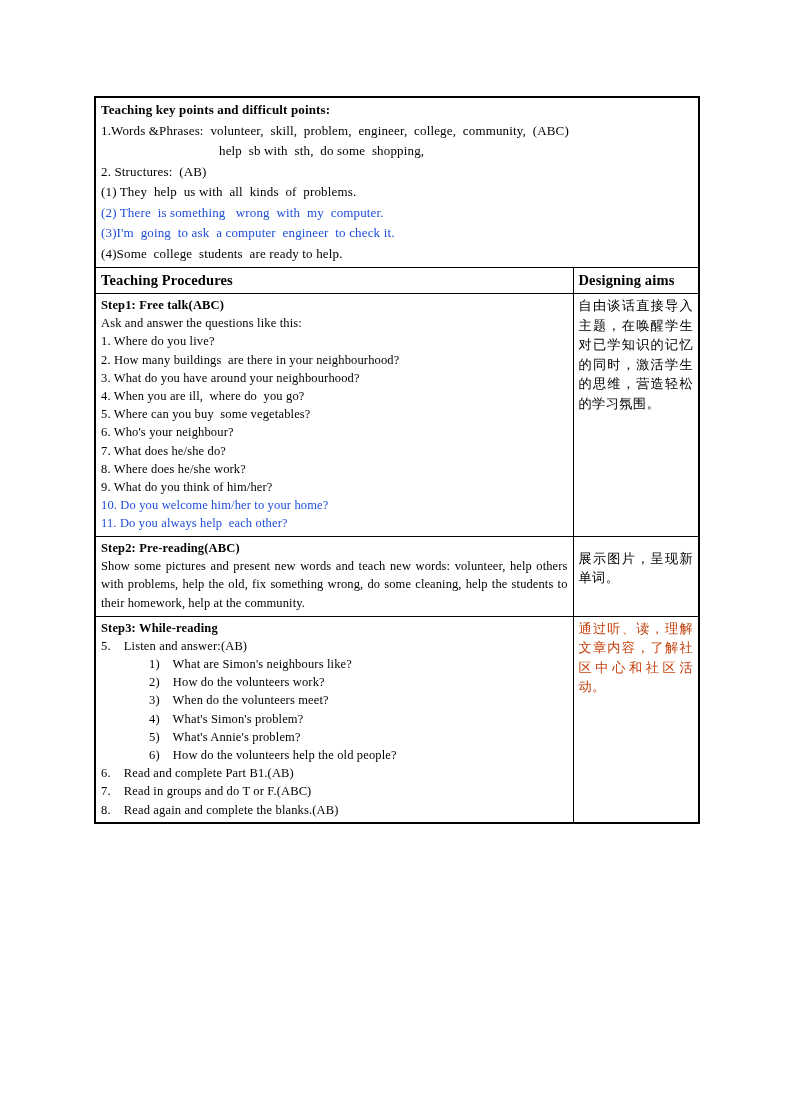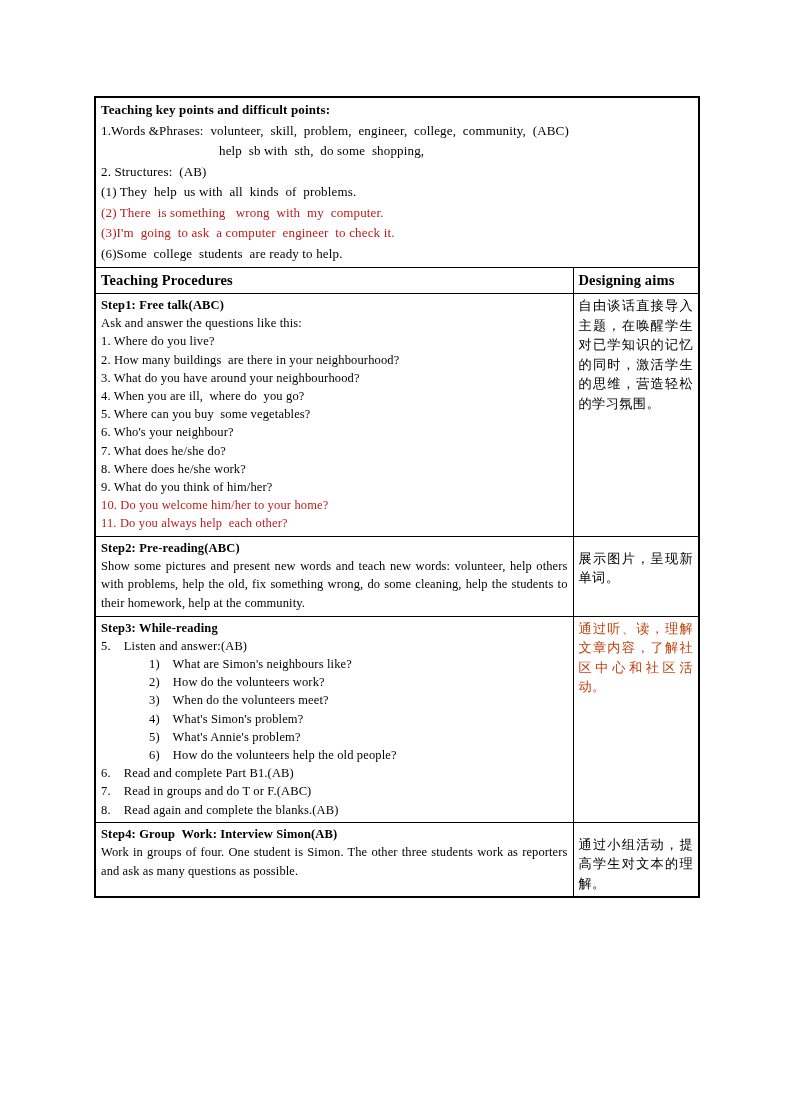--- a/index.html
+++ b/index.html
@@ -39,21 +39,21 @@
   col.c-aims { width: 126px; }
 
   .ln {
     display: block;
     font-size: 12.5px;
     line-height: 18.2px;
     white-space: pre-wrap;
     letter-spacing: 0.15px;
   }
   .ln.bold { font-weight: bold; }
-  .ln.red { color: #b91c1c; }
+  .ln.red { color: #1d4ed8; }
   .ln.indent-3 { padding-left: 48px; }
   .ln.center-ish { padding-left: 118px; }
   .methods-cell { padding-top: 4px; padding-bottom: 5px; }
   .methods-cell .ln { font-size: 13px; line-height: 20px; }
   .methods-cell .lead { font-weight: bold; }
 
   .keypoints-cell { padding-top: 3px; padding-bottom: 2px; }
   .keypoints-cell .ln { font-size: 13px; line-height: 20.5px; }
   .keypoints-cell .ln.title { font-weight: bold; }
 
@@ -93,21 +93,21 @@
 
       <tr>
         <td class="keypoints-cell" colspan="2">
           <span class="ln title">Teaching key points and difficult points:</span>
           <span class="ln">1.Words &amp;Phrases:  volunteer,  skill,  problem,  engineer,  college,  community,  (ABC)</span>
           <span class="ln center-ish">help  sb with  sth,  do some  shopping,</span>
           <span class="ln">2. Structures:  (AB)</span>
           <span class="ln">(1) They  help  us with  all  kinds  of  problems.</span>
           <span class="ln red">(2) There  is something   wrong  with  my  computer.</span>
           <span class="ln red">(3)I'm  going  to ask  a computer  engineer  to check it.</span>
-          <span class="ln">(6)Some  college  students  are ready to help.</span>
+          <span class="ln">(4)Some  college  students  are ready to help.</span>
         </td>
       </tr>
 
 
       <tr>
         <td class="procedures-head">
           <span class="ln">Teaching Procedures</span>
         </td>
         <td class="procedures-head">
           <span class="ln">Designing aims</span>
@@ -157,26 +157,17 @@
           <span class="ln indent-3">6)    How do the volunteers help the old people?</span>
           <span class="ln">6.    Read and complete Part B1.(AB)</span>
           <span class="ln">7.    Read in groups and do T or F.(ABC)</span>
           <span class="ln">8.    Read again and complete the blanks.(AB)</span>
         </td>
         <td class="aims-cell">
           <div class="cn red">通过听、读，理解文章内容，了解社区中心和社区活动。</div>
         </td>
       </tr>
 
-      <tr>
-        <td class="step-block">
-          <span class="ln bold">Step4: Group  Work: Interview Simon(AB)</span>
-          <div class="justify">Work in groups of four. One student is Simon. The other three students work as reporters and ask as many questions as possible.</div>
-        </td>
-        <td class="aims-cell top">
-          <div class="cn">通过小组活动，提高学生对文本的理解。</div>
-        </td>
-      </tr>
 
     </tbody>
   </table>
 
 </div>
 
 </body></html>

